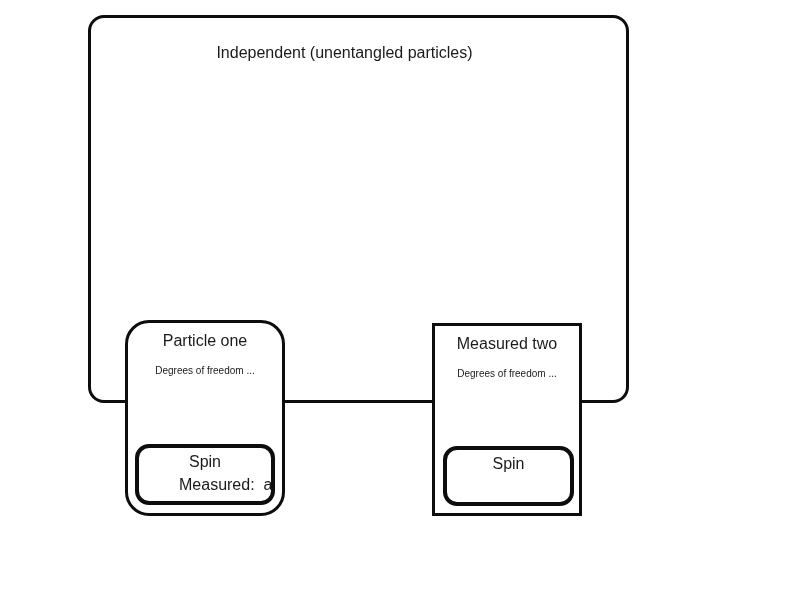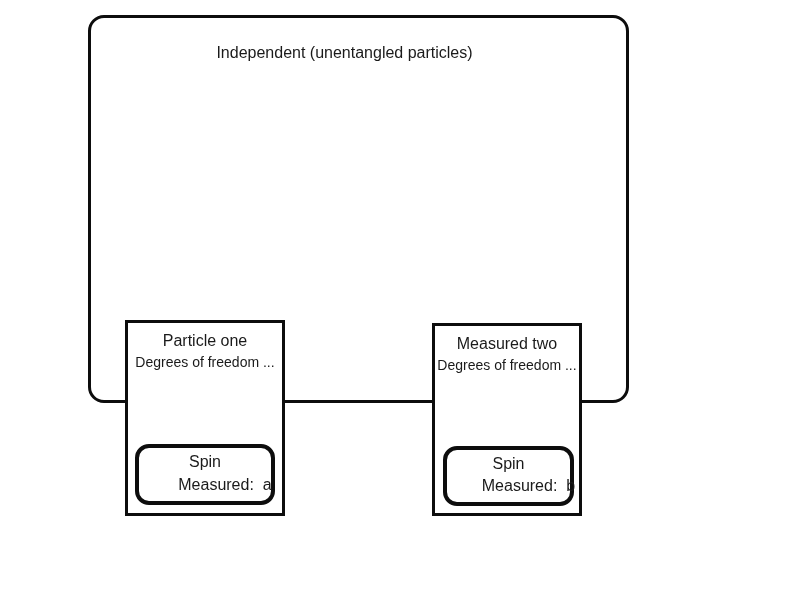--- a/index.html
+++ b/index.html
@@ -42,52 +42,52 @@
     position: absolute;
     box-sizing: border-box;
     border: 3px solid #0d0d0d;
     background: #ffffff;
   }
   .particle-box.one {
     left: 34px;
     top: 302px;
     width: 160px;
     height: 196px;
+    border-radius: 24px;
   }
   .particle-box.two {
     left: 341px;
     top: 305px;
     width: 150px;
     height: 193px;
   }
   .particle-title {
     margin-top: 8px;
     text-align: center;
     font-size: 16px;
     line-height: 20px;
     white-space: nowrap;
   }
   .particle-sub {
-    margin-top: 4px;
+    margin-top: 12px;
     text-align: center;
-    font-size: 14px;
+    font-size: 10px;
     line-height: 15px;
     white-space: nowrap;
   }
   .spin-box {
     position: absolute;
     box-sizing: border-box;
     border: 4px solid #0d0d0d;
     border-radius: 14px;
     background: #ffffff;
     display: flex;
     flex-direction: column;
     justify-content: space-between;
     padding: 5px 0 7px 0;
-    align-items: center;
   }
   .particle-box.one .spin-box {
     left: 7px;
     top: 121px;
     width: 140px;
     height: 61px;
   }
   .particle-box.two .spin-box {
     left: 8px;
     top: 120px;
@@ -126,19 +126,16 @@
           <span>Measured:</span><span class="measured-value">a</span>
         </div>
       </div>
     </div>
 
     <div class="particle-box two">
       <div class="particle-title">Measured two</div>
       <div class="particle-sub">Degrees of freedom ...</div>
       <div class="spin-box">
         <div class="spin-title">Spin</div>
-        <div class="measured-row">
-          <span>Measured:</span><span class="measured-value">b</span>
-        </div>
       </div>
     </div>
   </div>
 </div>
 
 </body></html>

